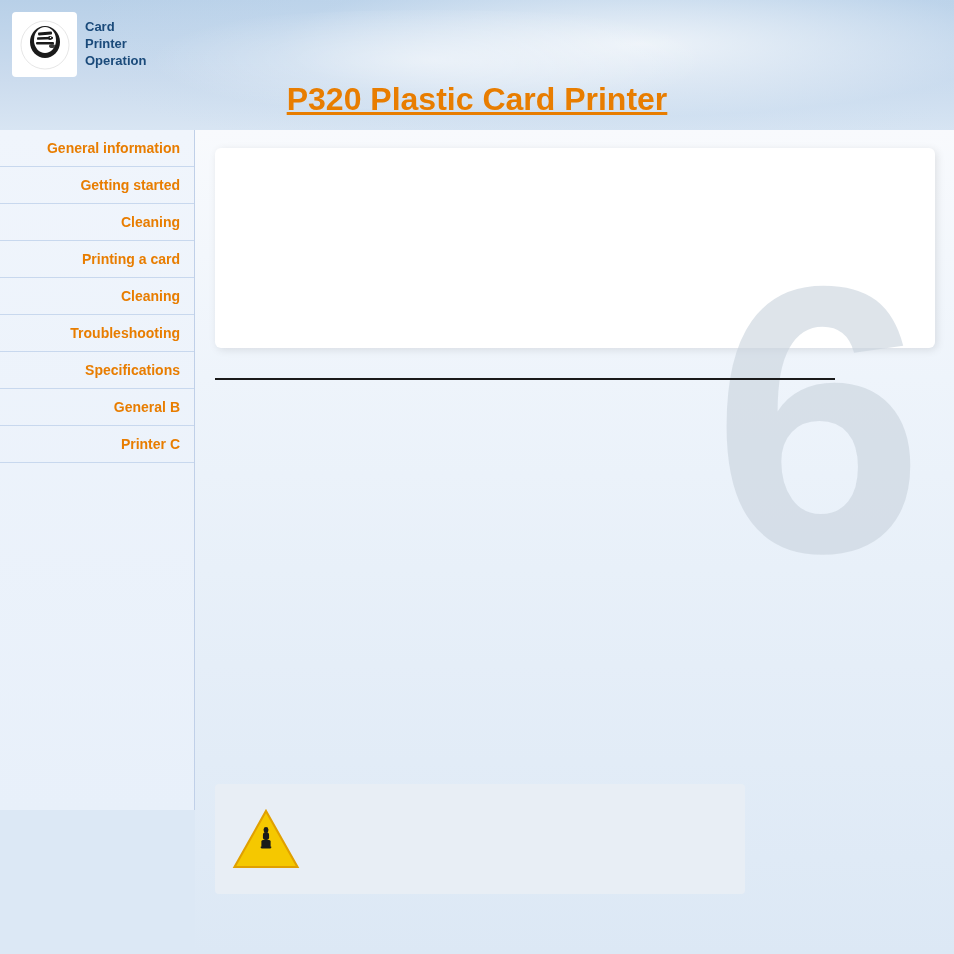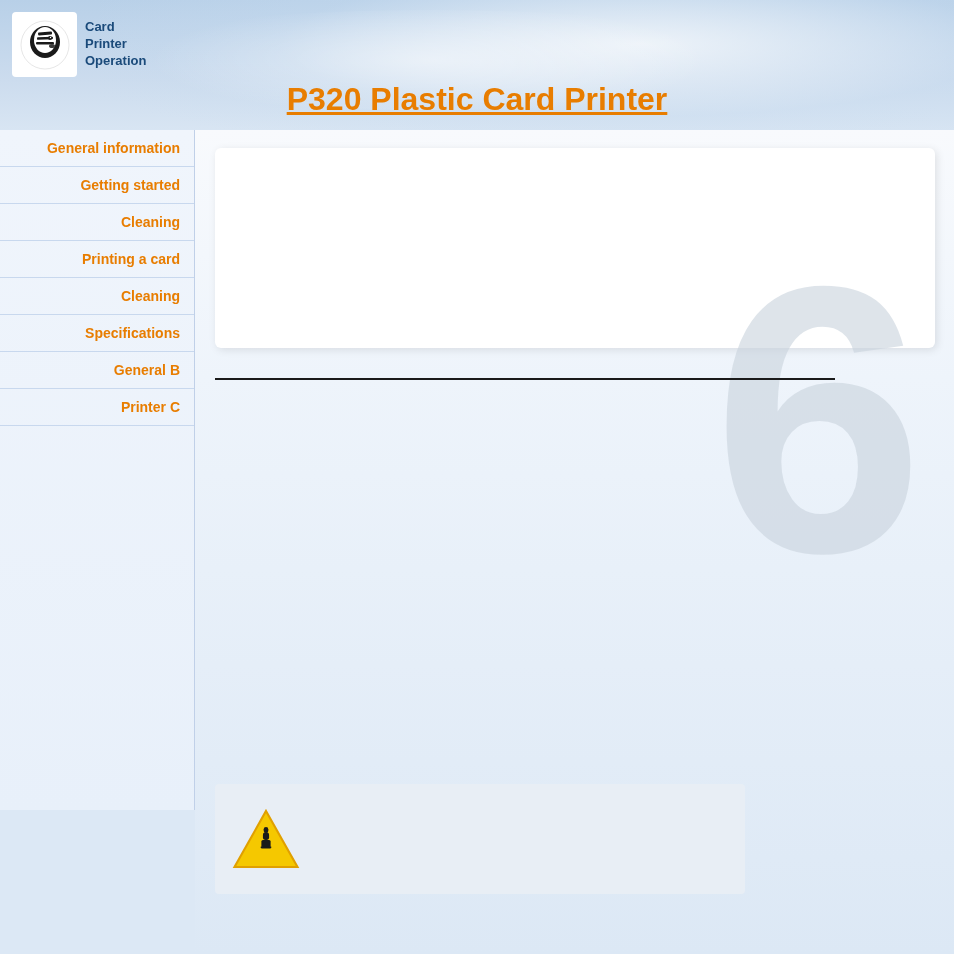--- a/index.html
+++ b/index.html
@@ -252,20 +252,23 @@
   <a class="sidebar-item">
     <span>Cleaning</span>
   </a>
   <a class="sidebar-item">
     <span>Printing a card</span>
   </a>
   <a class="sidebar-item">
     <span>Cleaning</span>
   </a>
   <a class="sidebar-item">
+    <span>Troubleshooting</span>
+  </a>
+  <a class="sidebar-item">
     <span>Specifications</span>
   </a>
   <a class="sidebar-item">
     <span>General B</span>
   </a>
   <a class="sidebar-item">
     <span>Printer C</span>
   </a>
 </nav>
 

